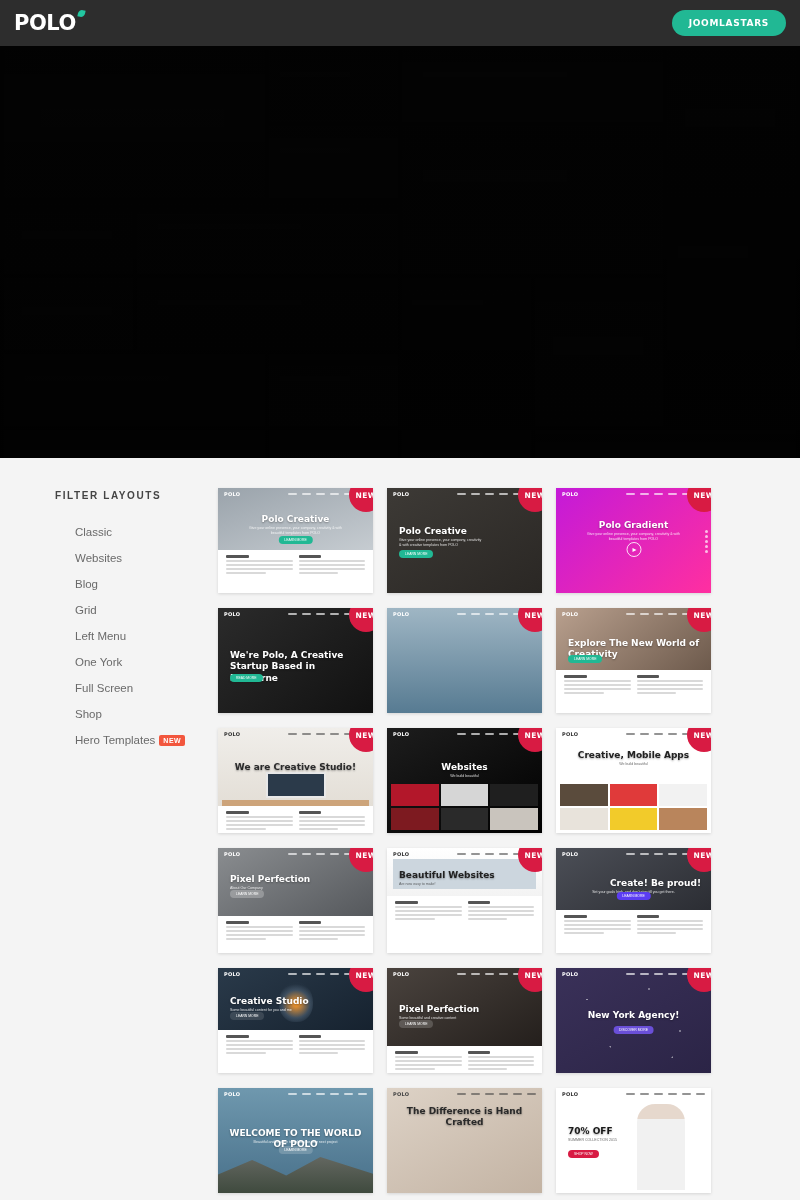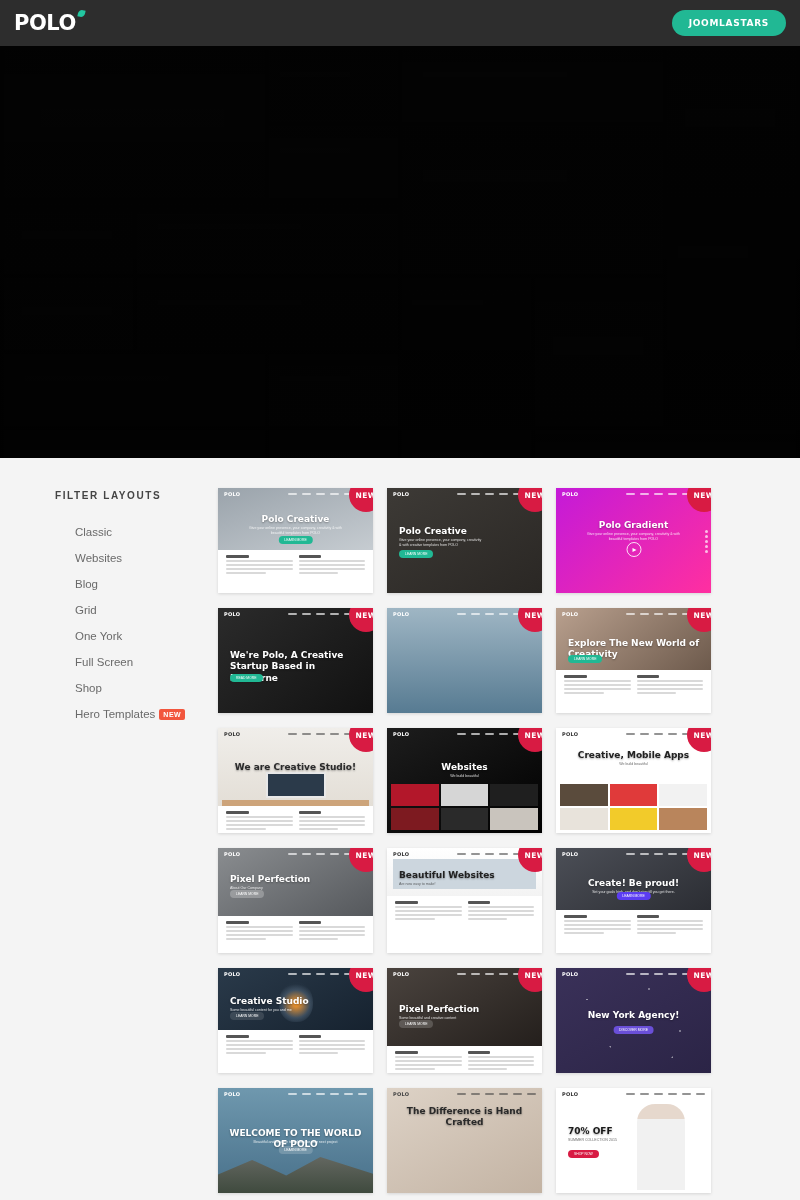--- a/index.html
+++ b/index.html
@@ -414,20 +414,21 @@
 
 <div class="content">
 
   <div class="sidebar">
     <div class="filter-title">FILTER LAYOUTS</div>
     <ul class="filter-list" id="filter-list">
         <li class="filter-item"><span>Classic</span></li>
         <li class="filter-item"><span>Websites</span></li>
         <li class="filter-item"><span>Blog</span></li>
         <li class="filter-item"><span>Grid</span></li>
+        <li class="filter-item"><span>Left Menu</span></li>
         <li class="filter-item"><span>One York</span></li>
         <li class="filter-item"><span>Full Screen</span></li>
         <li class="filter-item"><span>Shop</span></li>
         <li class="filter-item"><span>Hero Templates</span><span class="badge-new">NEW</span></li>
       </ul>
   </div>
 
   <div class="grid" id="demo-grid">
       <div class="card">
         <div class="card-shot">
@@ -762,21 +763,21 @@
             <div class="shot-logo" style="color: rgb(255, 255, 255);">POLO</div>
             <div class="shot-menu">
               <i style="background: rgba(255, 255, 255, 0.65);"></i>
               <i style="background: rgba(255, 255, 255, 0.65);"></i>
               <i style="background: rgba(255, 255, 255, 0.65);"></i>
               <i style="background: rgba(255, 255, 255, 0.65);"></i>
               <i style="background: rgba(255, 255, 255, 0.65);"></i>
               <i style="background: rgba(255, 255, 255, 0.65);"></i>
             </div>
           </div>
-          <div class="shot-title" style="top: 30px; color: rgb(255, 255, 255);">Create! Be proud!</div>
+          <div class="shot-title" style="top: 30px; color: rgb(255, 255, 255); text-align: right;">Create! Be proud!</div>
           <div class="shot-sub" style="top: 42px; color: rgba(255, 255, 255, 0.82);">Set your goals high, and don't stop till you get there.</div>
           <div class="shot-btn" style="background: rgb(91, 61, 242); top: 44px; left: 50%; transform: translateX(-50%);">LEARN MORE</div>
           <div class="shot-lower" style="top: 62px;">
             <div class="cols">
               <div>
                 <div class="ln d"></div>
                 <div class="ln"></div>
                 <div class="ln"></div>
                 <div class="ln"></div>
                 <div class="ln s"></div>

